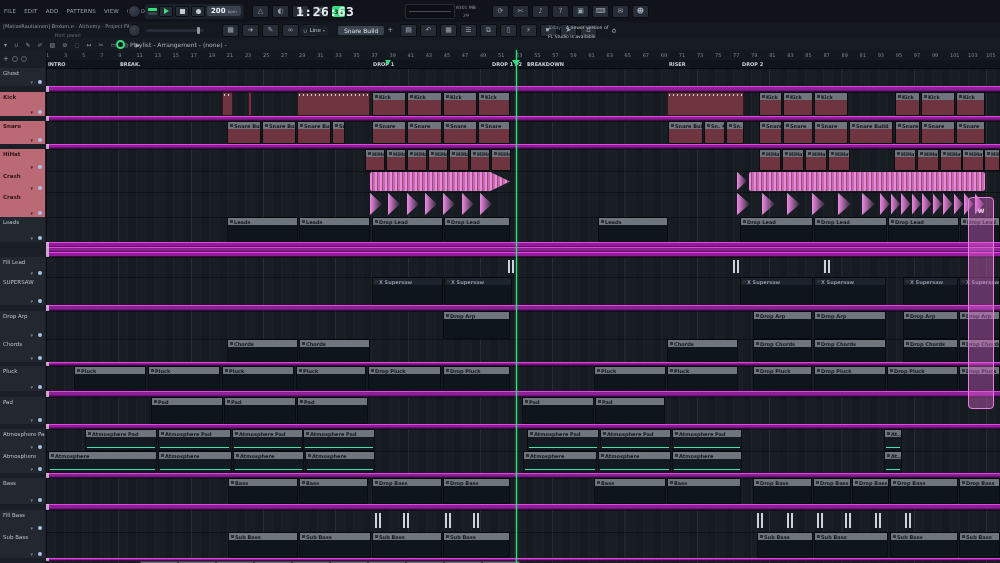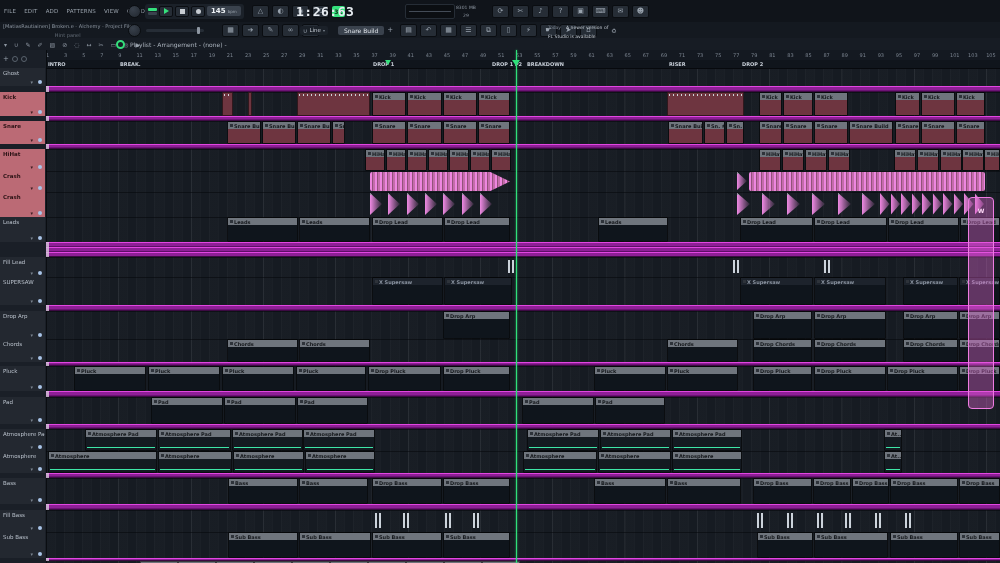--- a/index.html
+++ b/index.html
@@ -157,21 +157,21 @@
         <button class="tbtn">
             <span class="tri"></span>
           </button>
         <button class="tbtn">
             <span class="sq"></span>
           </button>
         <button class="tbtn">
             <span class="dot"></span>
           </button>
         <div class="bpm">
-          <span class="v">145</span>
+          <span class="v">200</span>
           <span class="u">bpm</span>
         </div>
       </div>
     </div>
     <div class="grp" id="midIcons" style="left:252px;">
         <div class="icobtn">△</div>
         <div class="icobtn">◐</div>
         <div class="icobtn">◉</div>
         <div class="icobtn">⟲</div>
         <div class="patlen">32</div>

